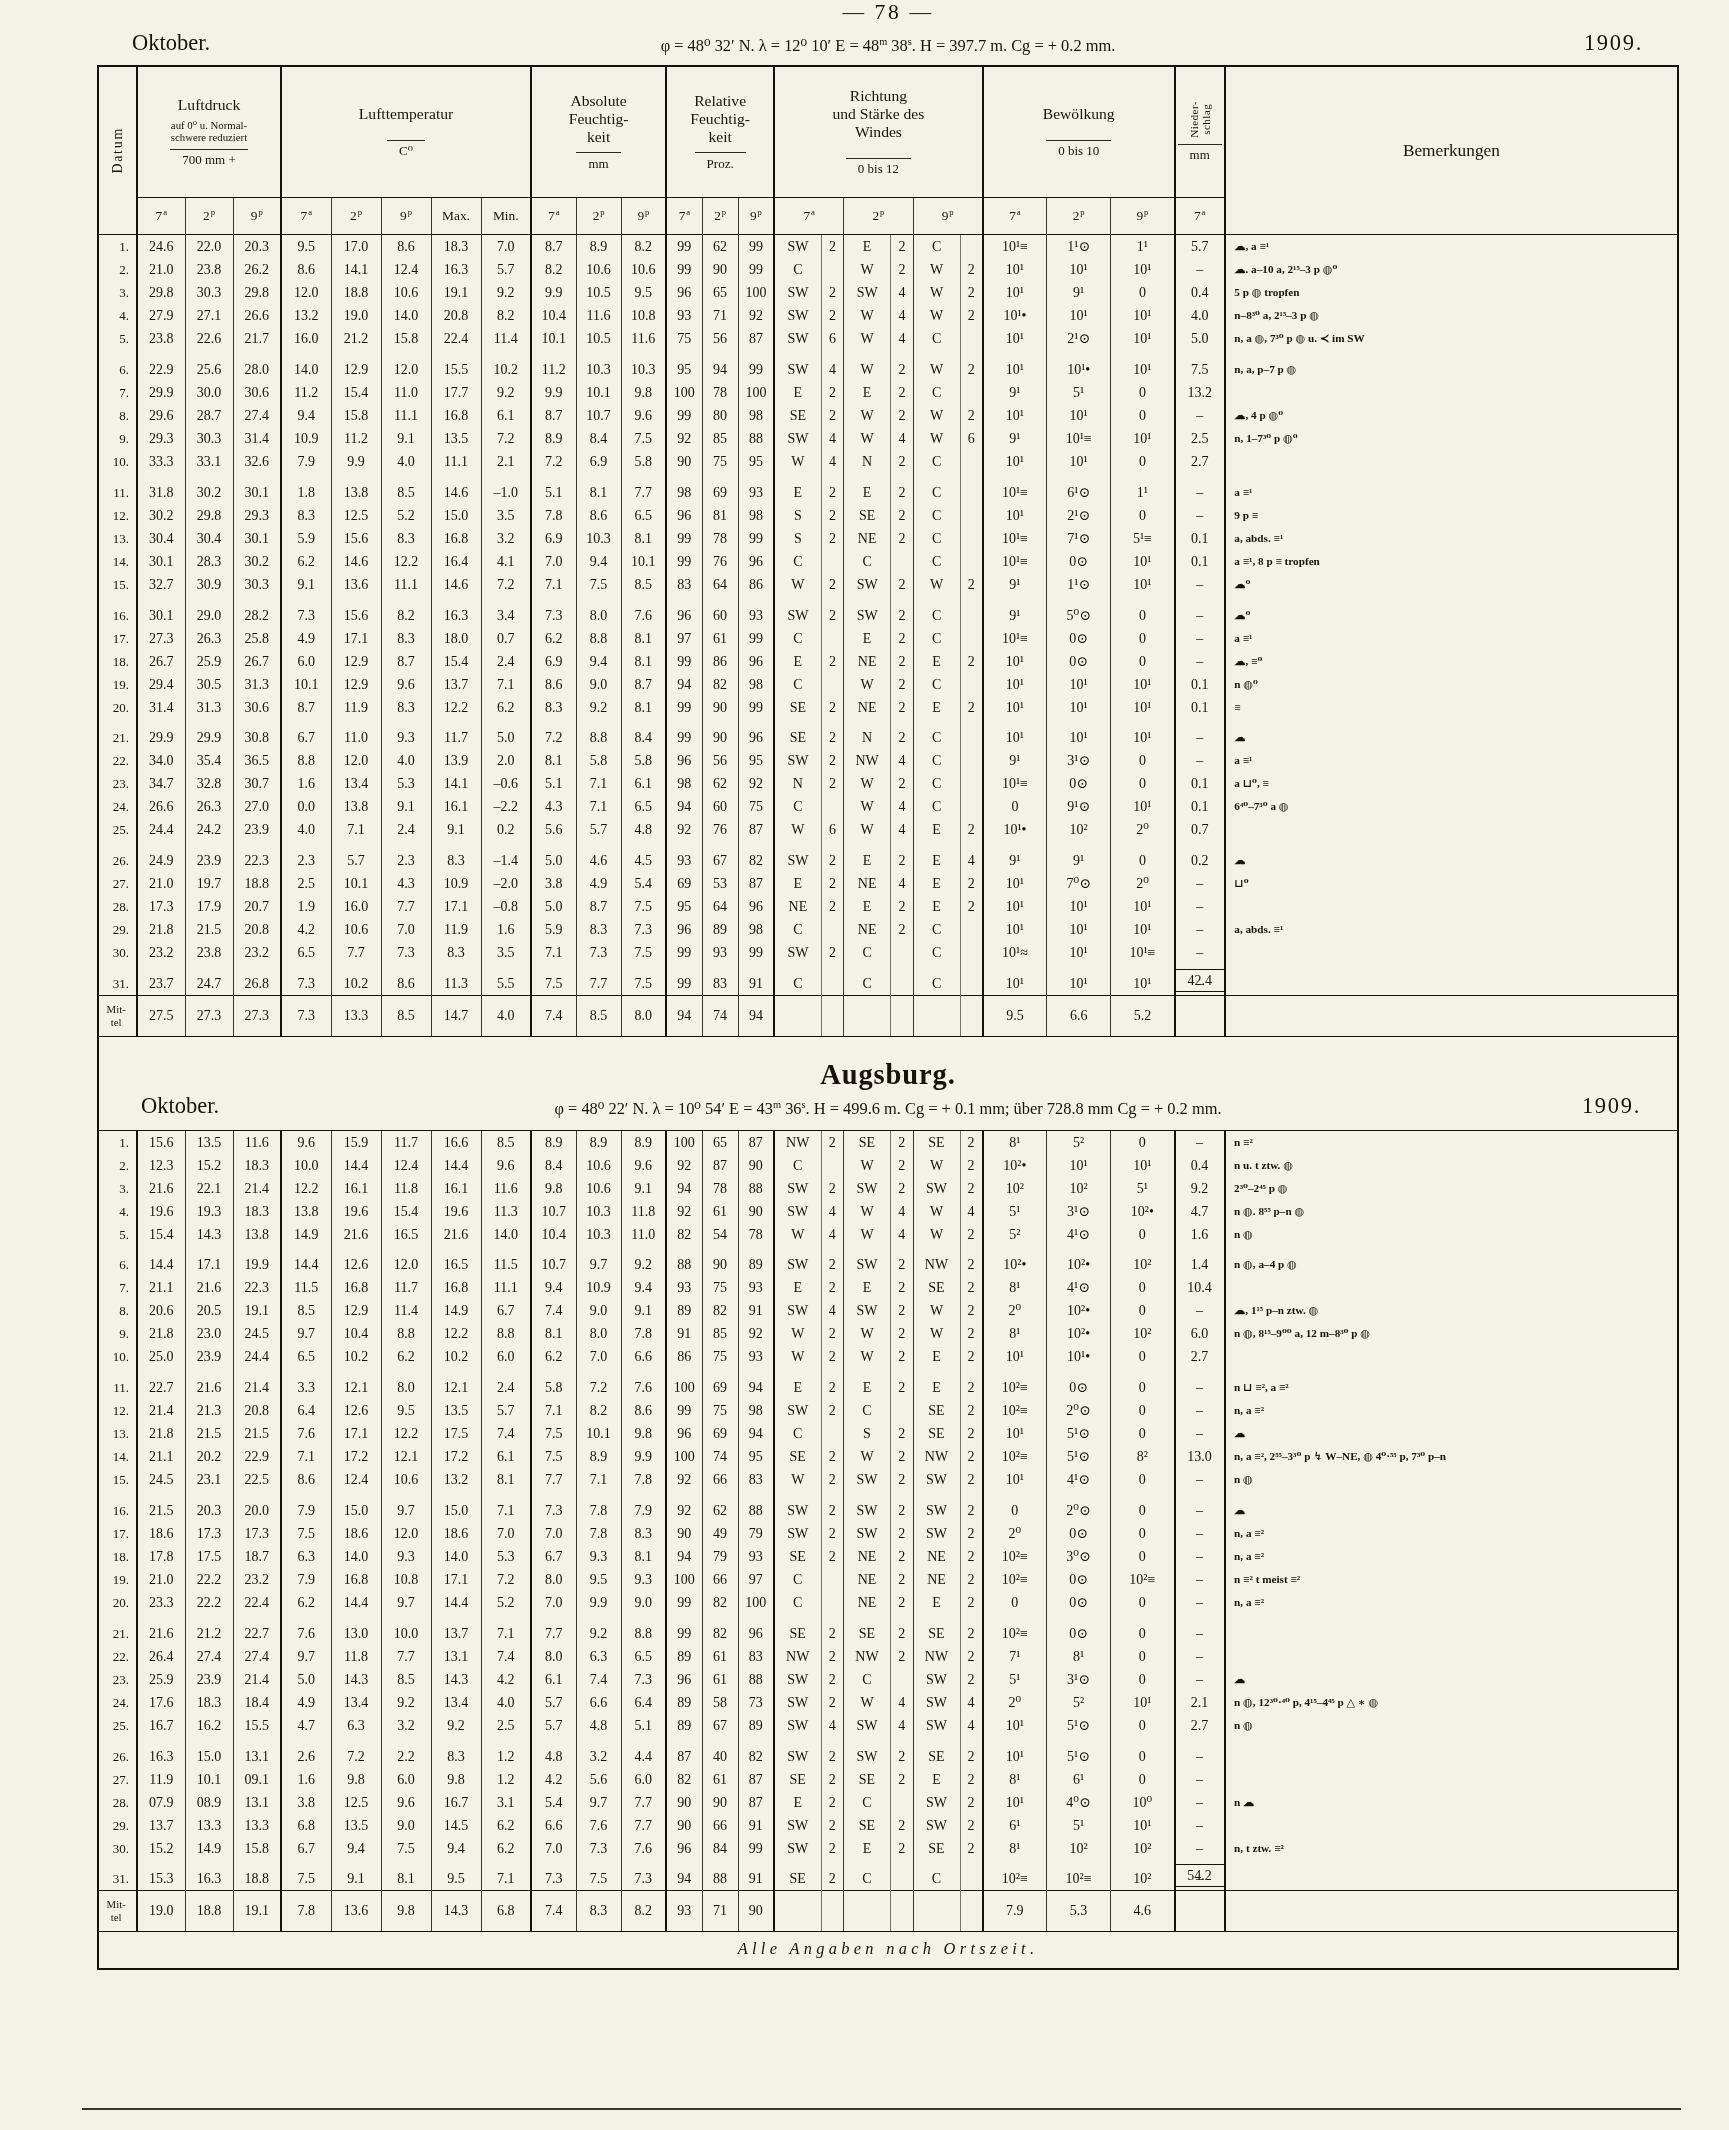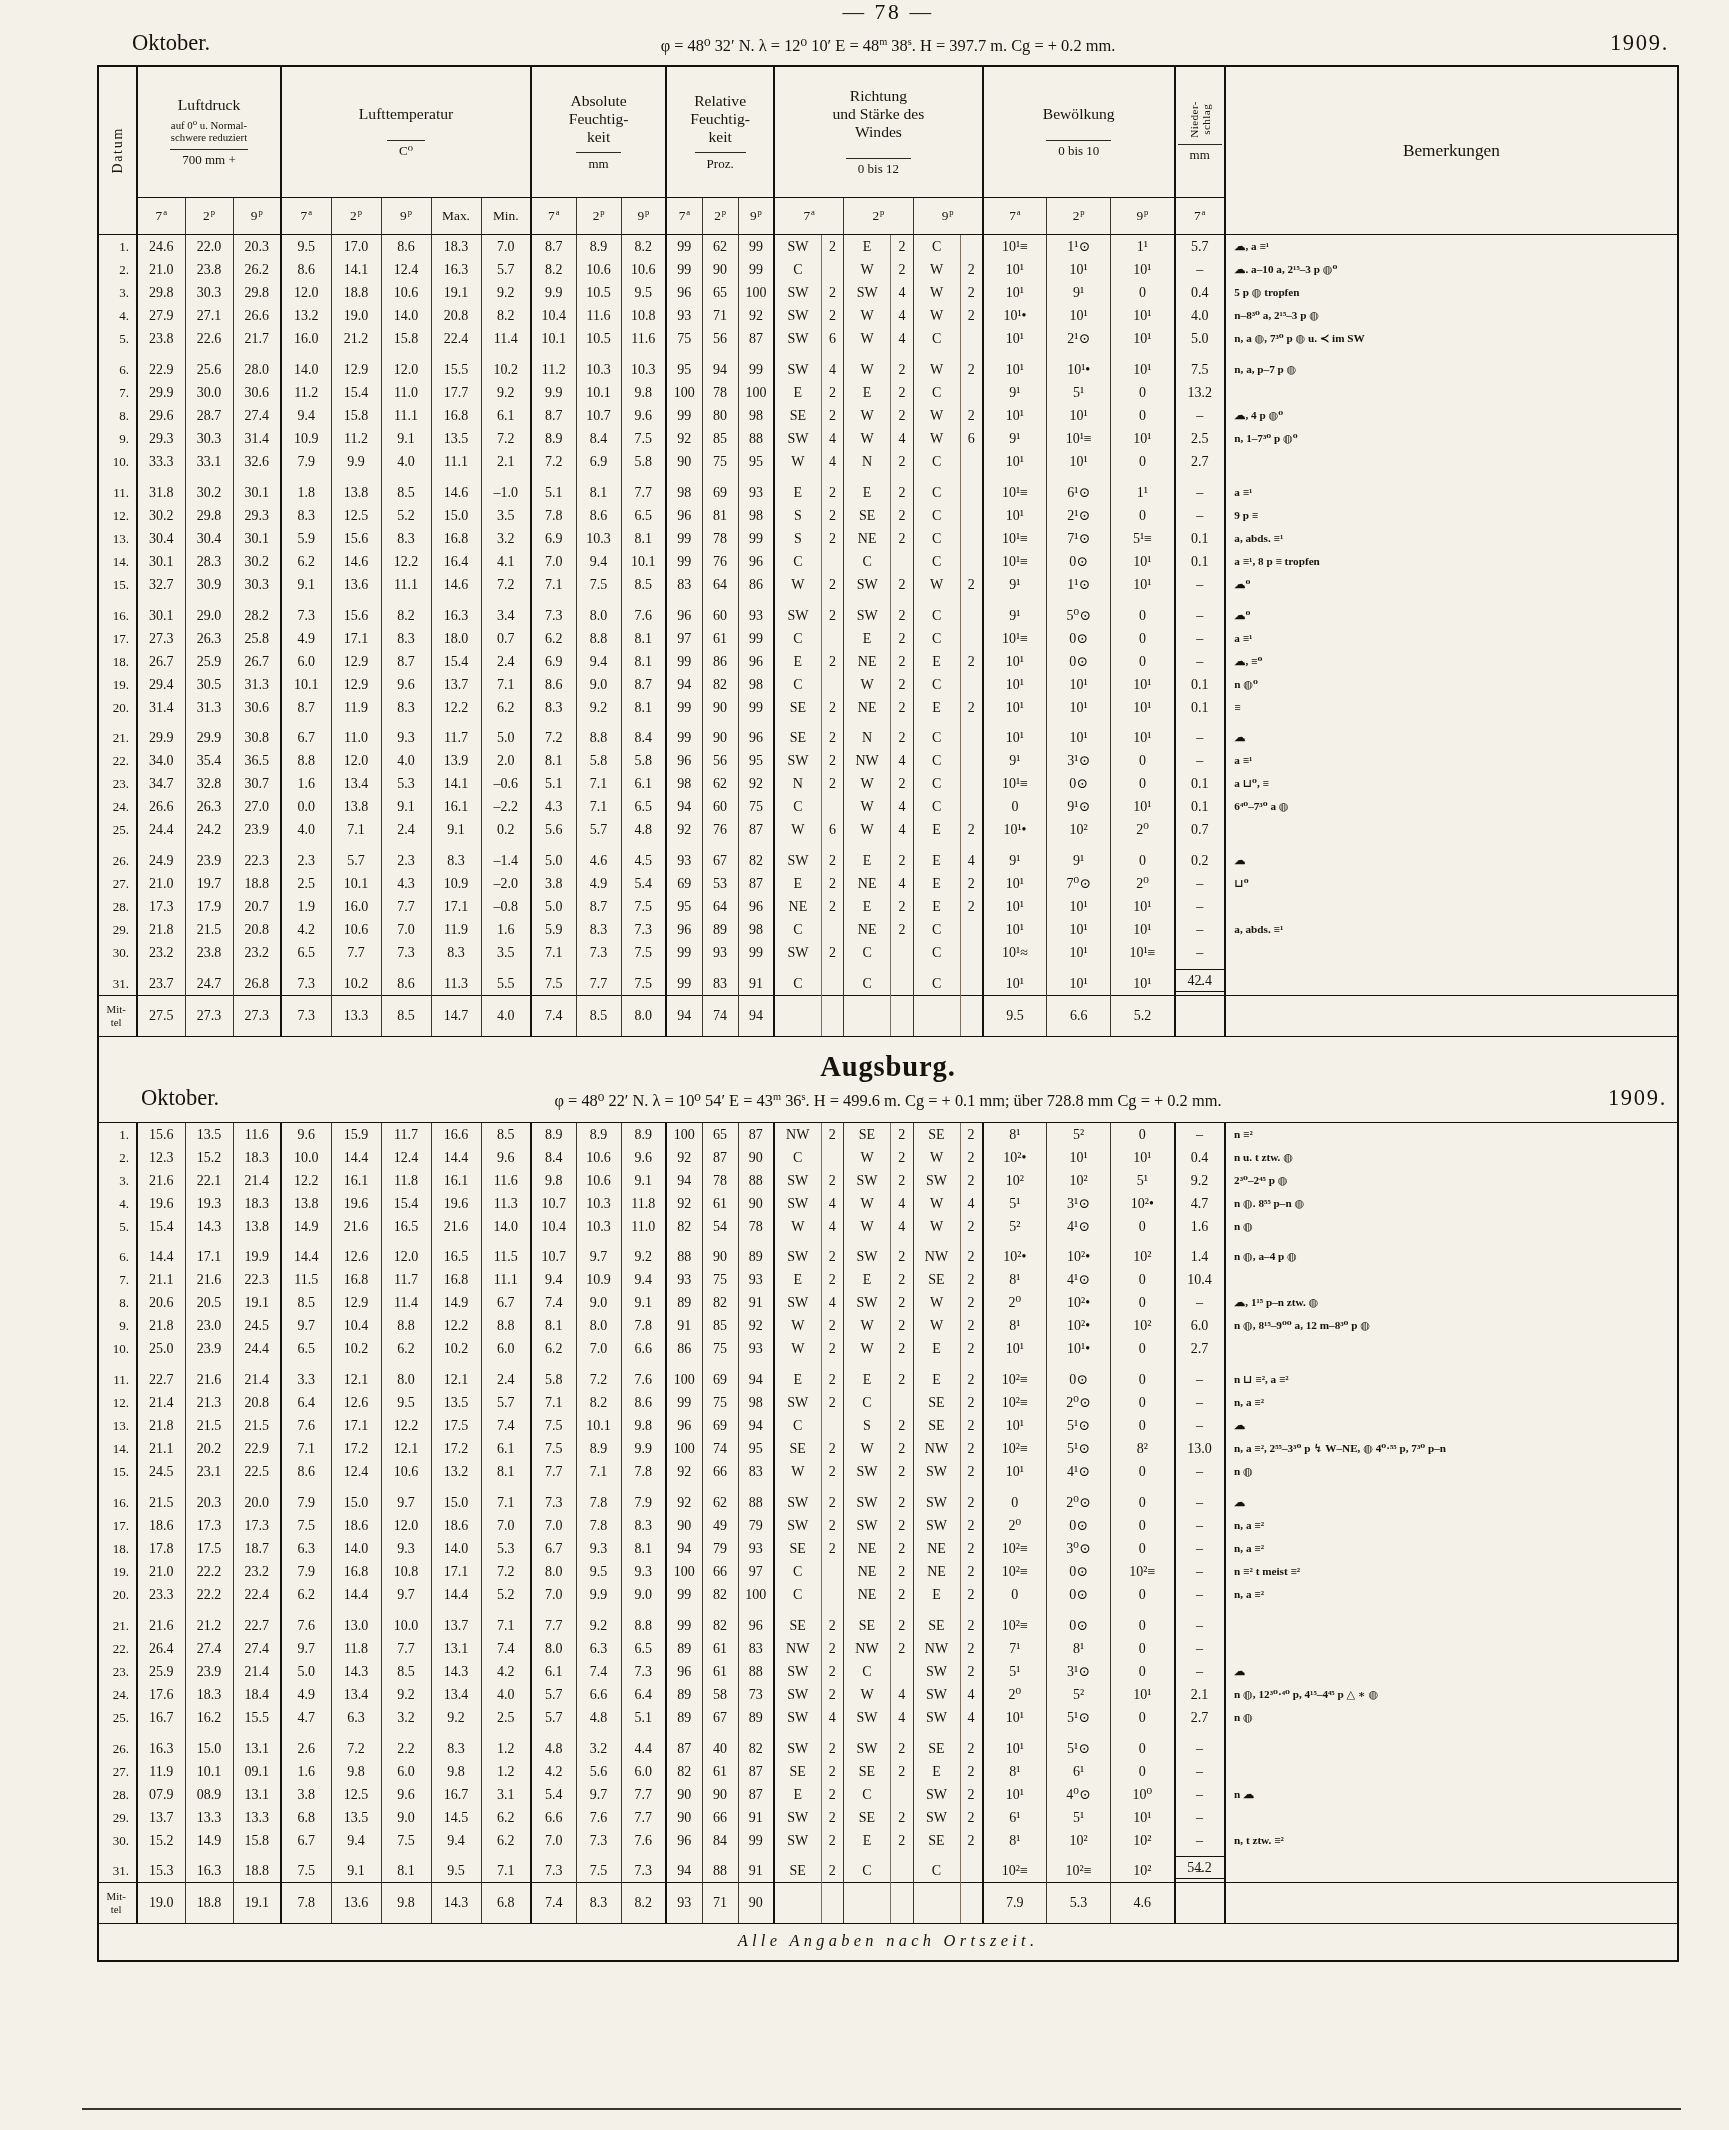--- a/index.html
+++ b/index.html
@@ -12,21 +12,21 @@
     position:relative;
     overflow:hidden;
   }
   .top-block { width:1582px; margin-left:97px; }
   .page-number { text-align:center; font-size:21.6px; letter-spacing:2.6px; }
   .main-title { text-align:center; font-size:28px; font-weight:bold; letter-spacing:0.9px; margin-top:10.4px; }
   .title-row { position:relative; height:35px; margin-top:3.5px; }
   .t-month { position:absolute; left:35px; top:1.7px; font-size:22.5px; }
   .t-coords { position:absolute; left:50%; transform:translateX(-50%); top:7.8px; font-size:16.4px; white-space:nowrap; }
   .t-coords sup { font-size:10.4px; }
-  .t-year { position:absolute; right:10px; top:1.7px; font-size:22.5px; letter-spacing:1.7px; }
+  .t-year { position:absolute; right:36px; top:1.7px; font-size:22.5px; letter-spacing:1.7px; }
 
   .frame { width:1582px; margin-left:97px; margin-top:1.7px; border:2.2px solid #15120e; box-sizing:border-box; }
 
   table.obs { width:100%; border-collapse:collapse; table-layout:fixed; }
   table.obs th, table.obs td { padding:0; font-weight:normal; }
 
   
   .gb { border-left:2.6px double #15120e; }
   .sb { border-left:0.9px solid #3c362b; }
   .hb { border-left:0.9px solid #7a7163; }
@@ -51,21 +51,21 @@
   tbody td.note { text-align:left; padding-left:8.6px; font-size:11.2px; font-weight:bold; overflow:hidden; }
   .b { font-weight:bold; }
   tr.gap td { height:7.8px; line-height:7.8px; font-size:0.9px; }
   tr.mittel td { border-top:0.9px solid #15120e; height:40px; line-height:40px; }
   tr.mittel td.day { white-space:pre-line; font-size:10.8px; line-height:13px; text-align:center; padding-right:2.6px; vertical-align:middle; }
   tr.mittel td.precip { vertical-align:top; }
   .psum { box-sizing:border-box; width:100%; margin-top:-27px; border-top:1px solid #15120e; border-bottom:1px solid #15120e; font-size:14px; line-height:21px; height:23px; }
 
   
   .aug-head { border-top:1.7px solid #15120e; border-bottom:1.4px solid #15120e; padding:10.4px 0 5.2px; }
-  .aug-head .main-title { margin-top:4px; font-size:28.5px; }
+  .aug-head .main-title { margin-top:12px; font-size:28.5px; }
   .aug-head .title-row { height:33px; margin-top:0; }
   .aug-head .t-month { left:42px; }
 
   .footer { border-top:1.6px solid #15120e; text-align:center; font-style:italic; letter-spacing:4.3px; font-size:16.4px; padding:7px 0 8.6px; }
   .scan-line { position:absolute; left:82px; right:48px; bottom:21px; border-top:2.2px solid rgba(22,19,14,0.85); }
 </style>
 </head>
 <body>
 
 <div class="top-block">

